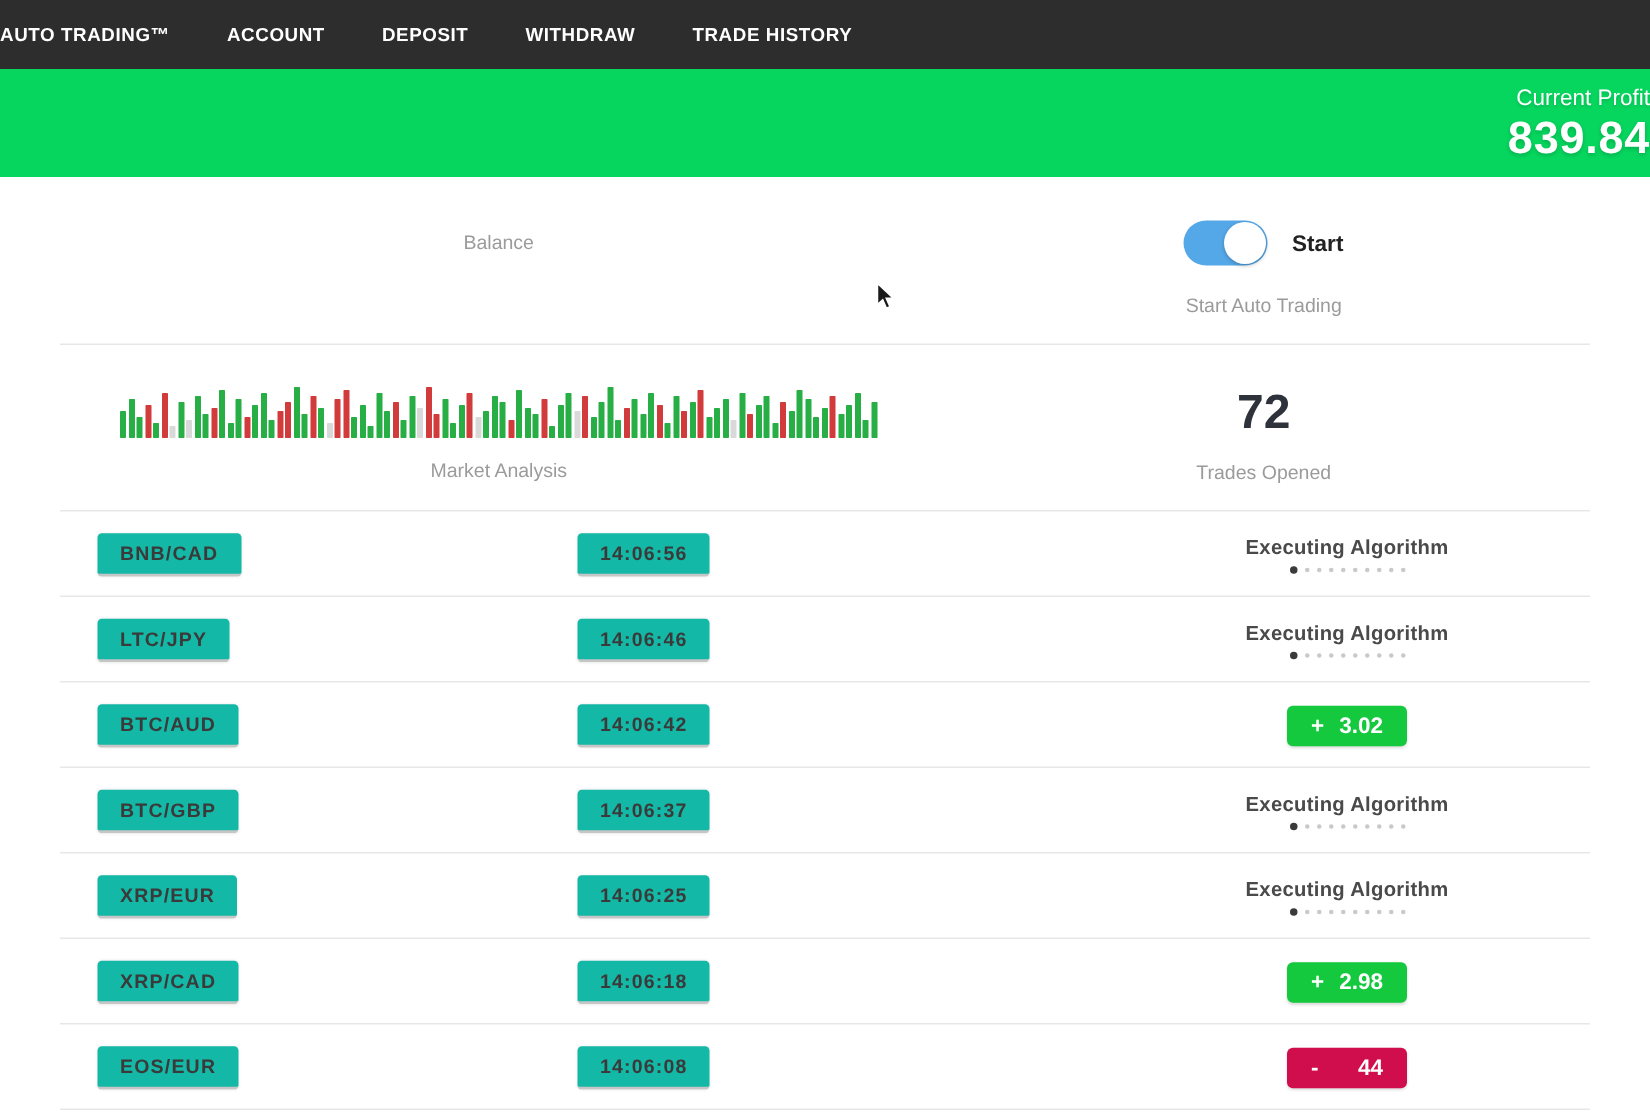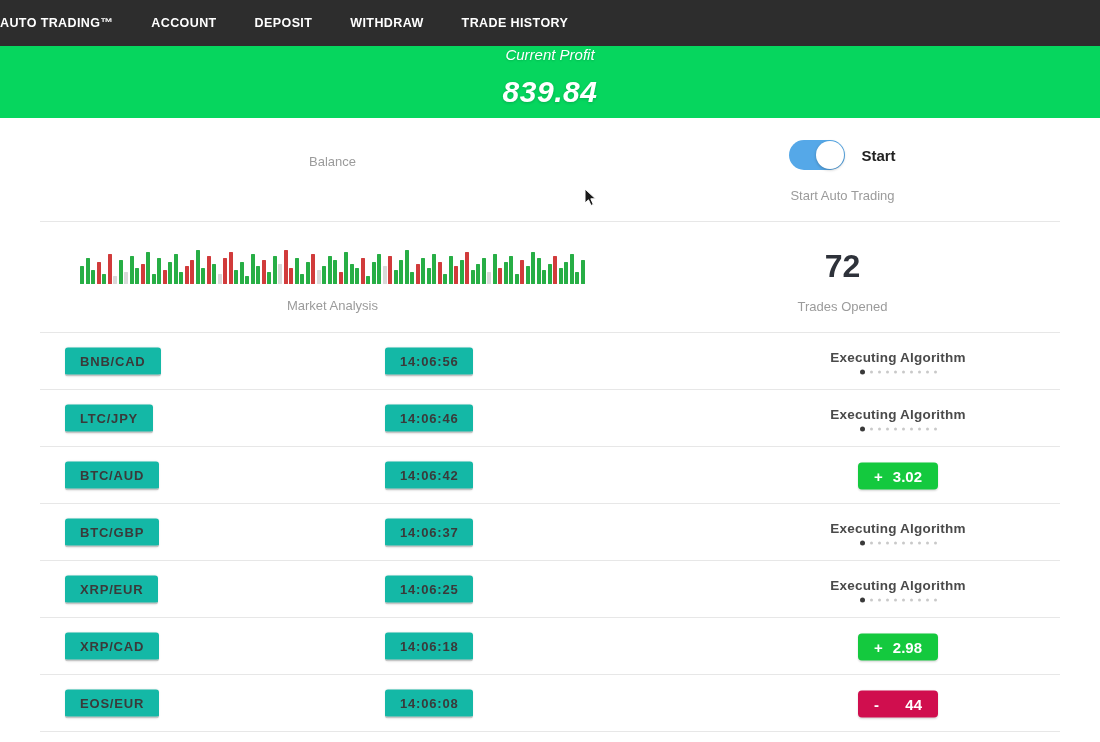--- a/index.html
+++ b/index.html
@@ -27,33 +27,33 @@
     font-weight: bold;
     letter-spacing: 0.4px;
     cursor: pointer;
     white-space: nowrap;
   }
 
   
   .profit-banner {
     height: 72px;
     background: #06d65e;
-    text-align: center;
+    text-align: right;
     color: #ffffff;
-    font-style: italic;
+    padding-top: 11px;
   }
   .profit-banner .profit-label {
     font-size: 15px;
     font-weight: 500;
     text-shadow: 0 1px 2px rgba(0,0,0,0.15);
   }
   .profit-banner .profit-value {
     font-size: 30px;
     font-weight: bold;
-    margin-top: 12px;
+    margin-top: 2px;
     letter-spacing: 0.5px;
     text-shadow: 0 1px 3px rgba(0,0,0,0.18);
   }
 
   
   .stats-row {
     display: flex;
     border-bottom: 1px solid #e7e7e7;
     margin: 0 40px;
   }
@@ -83,21 +83,21 @@
     font-weight: bold;
     color: #2e323a;
     margin-top: 4px;
   }
 
   
   .toggle-wrap {
     display: inline-flex;
     align-items: center;
     gap: 16px;
-    margin-top: 0;
+    margin-top: 7px;
   }
   .toggle {
     width: 56px;
     height: 30px;
     border-radius: 15px;
     background: #cfcfcf;
     position: relative;
     cursor: pointer;
     display: inline-block;
   }

